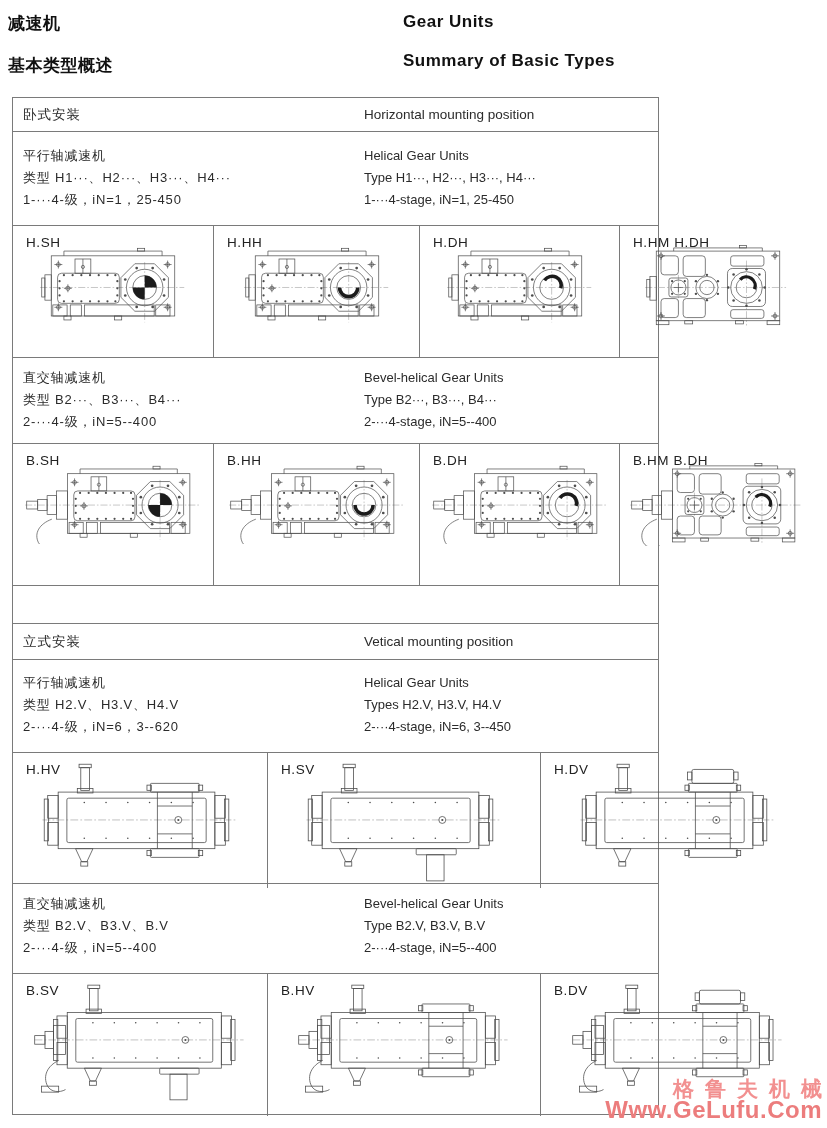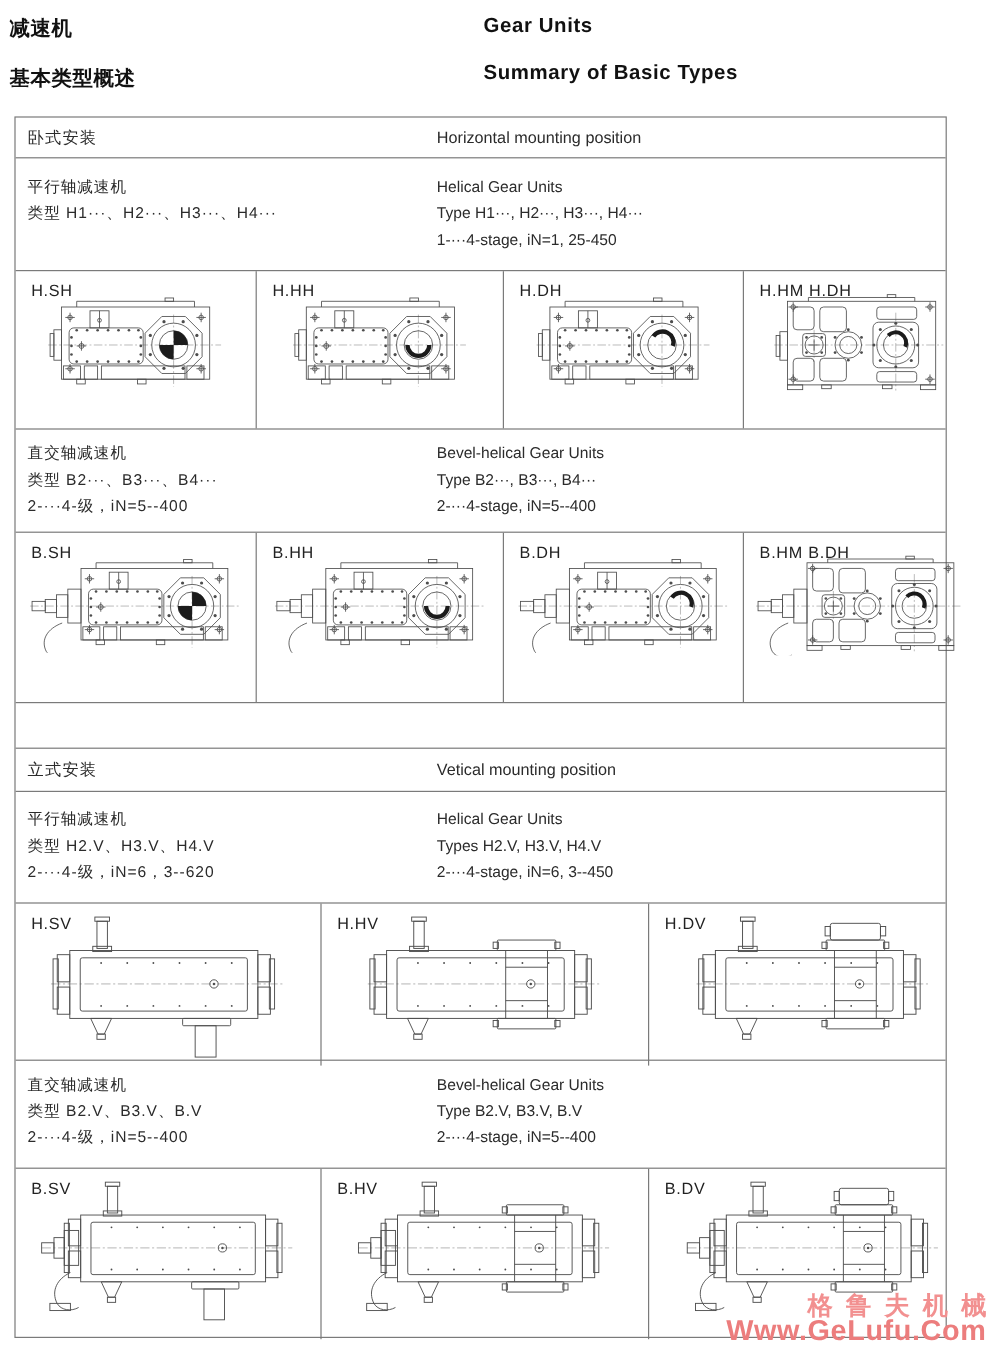--- a/index.html
+++ b/index.html
@@ -3,21 +3,21 @@
 <meta charset="utf-8">
 <style>
   html,body{margin:0;padding:0;background:#ffffff;}
   body{width:827px;height:1128px;position:relative;overflow:hidden;
        font-family:"Liberation Sans","DejaVu Sans",sans-serif;color:#2b2b2b;}
   .hdr-block{position:absolute;top:12px;}
   .hdr-zh{left:8px;}
   .hdr-en{left:403px;}
   .hdr-line1,.hdr-line2{font-size:17px;font-weight:bold;color:#111;letter-spacing:0.5px;}
   .hdr-line1{margin-bottom:19px;}
-  .tbl{position:absolute;left:12px;top:97px;width:777px;height:1018px;
+  .tbl{position:absolute;left:12px;top:97px;width:647px;height:1018px;
        border:1px solid #7a7a7a;box-sizing:border-box;}
   .row{position:relative;border-bottom:1px solid #7a7a7a;box-sizing:border-box;width:100%;}
   .row:last-child{border-bottom:none;}
   .banner{display:flex;align-items:center;}
   .banner .zh{position:absolute;left:10px;font-size:13.5px;letter-spacing:1px;}
   .banner .en{position:absolute;left:351px;font-size:13.5px;}
   .desc .zh-block{position:absolute;left:10px;}
   .desc .en-block{position:absolute;left:351px;}
   .desc div{font-size:13px;line-height:22px;white-space:nowrap;}
   .zh-block div{letter-spacing:0.8px;}
@@ -51,20 +51,21 @@
 
   <div class="row banner" style="height:34px">
     <span class="zh">卧式安装</span>
     <span class="en">Horizontal mounting position</span>
   </div>
 
   <div class="row desc" style="height:94px">
     <div class="zh-block" style="top:13px">
       <div>平行轴减速机</div>
       <div>类型 H1···、H2···、H3···、H4···</div>
+      <div>1-···4-级，iN=1，25-450</div>
     </div>
     <div class="en-block" style="top:13px">
       <div>Helical Gear Units</div>
       <div>Type H1···, H2···, H3···, H4···</div>
       <div>1-···4-stage, iN=1, 25-450</div>
     </div>
   </div>
 
   <div class="row imgs cols4 front-row" style="height:132px">
     <div class="imgcell">
@@ -670,57 +671,20 @@
     </div>
     <div class="en-block" style="top:12px">
       <div>Helical Gear Units</div>
       <div>Types H2.V, H3.V, H4.V</div>
       <div>2-···4-stage, iN=6, 3--450</div>
     </div>
   </div>
 
   <div class="row imgs cols3 side-row" style="height:131px">
     <div class="imgcell">
-      <span class="lbl">H.SV</span>
-      <span>
-          <svg viewBox="18 2 232 148" width="202">
-            <line x1="22" y1="72" x2="246" y2="72" stroke="#999" stroke-width="0.7" stroke-dasharray="9 2.5 2 2.5"></line>
-            <rect x="40" y="40" width="180" height="65" fill="none" stroke="#4d4d4d" stroke-width="0.9"></rect>
-            <rect x="50" y="47" width="160" height="51" rx="2" fill="none" stroke="#4d4d4d" stroke-width="0.9"></rect>
-            <circle cx="70" cy="52" r="0.9" fill="#4d4d4d"></circle>
-            <circle cx="70" cy="93" r="0.9" fill="#4d4d4d"></circle>
-            <circle cx="95" cy="52" r="0.9" fill="#4d4d4d"></circle>
-            <circle cx="95" cy="93" r="0.9" fill="#4d4d4d"></circle>
-            <circle cx="120" cy="52" r="0.9" fill="#4d4d4d"></circle>
-            <circle cx="120" cy="93" r="0.9" fill="#4d4d4d"></circle>
-            <circle cx="145" cy="52" r="0.9" fill="#4d4d4d"></circle>
-            <circle cx="145" cy="93" r="0.9" fill="#4d4d4d"></circle>
-            <circle cx="170" cy="52" r="0.9" fill="#4d4d4d"></circle>
-            <circle cx="170" cy="93" r="0.9" fill="#4d4d4d"></circle>
-            <circle cx="195" cy="52" r="0.9" fill="#4d4d4d"></circle>
-            <circle cx="195" cy="93" r="0.9" fill="#4d4d4d"></circle>
-            <rect x="28" y="44" width="12" height="26" fill="none" stroke="#4d4d4d" stroke-width="0.9"></rect>
-            <rect x="28" y="75" width="12" height="26" fill="none" stroke="#4d4d4d" stroke-width="0.9"></rect>
-            <rect x="24" y="48" width="5" height="48" fill="none" stroke="#4d4d4d" stroke-width="0.9"></rect>
-            <rect x="220" y="44" width="12" height="26" fill="none" stroke="#4d4d4d" stroke-width="0.9"></rect>
-            <rect x="220" y="75" width="12" height="26" fill="none" stroke="#4d4d4d" stroke-width="0.9"></rect>
-            <rect x="231" y="48" width="5" height="48" fill="none" stroke="#4d4d4d" stroke-width="0.9"></rect>
-            <rect x="66" y="12" width="10" height="26" fill="none" stroke="#4d4d4d" stroke-width="0.9"></rect>
-            <rect x="64" y="8" width="14" height="4" fill="none" stroke="#4d4d4d" stroke-width="0.9"></rect>
-            <rect x="62" y="36" width="18" height="5" fill="none" stroke="#4d4d4d" stroke-width="0.9"></rect>
-            <path d="M60,105 L80,105 L73,120 L67,120 Z" fill="none" stroke="#4d4d4d" stroke-width="0.9"></path>
-            <rect x="66" y="120" width="8" height="5" fill="none" stroke="#4d4d4d" stroke-width="0.9"></rect>
-            <circle cx="178" cy="72" r="4" fill="none" stroke="#4d4d4d" stroke-width="0.9"></circle>
-            <circle cx="178" cy="72" r="1.2" fill="#4d4d4d"></circle>
-            <rect x="148" y="105" width="46" height="7" rx="1" fill="none" stroke="#4d4d4d" stroke-width="0.9"></rect>
-            <rect x="160" y="112" width="20" height="30" fill="none" stroke="#4d4d4d" stroke-width="0.9"></rect>
-          </svg>
-        </span>
-    </div>
-    <div class="imgcell">
       <span class="lbl">H.HV</span>
       <span>
           <svg viewBox="18 2 232 148" width="202">
             <line x1="22" y1="72" x2="246" y2="72" stroke="#999" stroke-width="0.7" stroke-dasharray="9 2.5 2 2.5"></line>
             <rect x="40" y="40" width="180" height="65" fill="none" stroke="#4d4d4d" stroke-width="0.9"></rect>
             <rect x="50" y="47" width="160" height="51" rx="2" fill="none" stroke="#4d4d4d" stroke-width="0.9"></rect>
             <circle cx="70" cy="52" r="0.9" fill="#4d4d4d"></circle>
             <circle cx="70" cy="93" r="0.9" fill="#4d4d4d"></circle>
             <circle cx="95" cy="52" r="0.9" fill="#4d4d4d"></circle>
             <circle cx="95" cy="93" r="0.9" fill="#4d4d4d"></circle>
@@ -748,20 +712,57 @@
             <line x1="154" y1="40" x2="154" y2="105" stroke="#4d4d4d" stroke-width="0.9"></line>
             <line x1="194" y1="40" x2="194" y2="105" stroke="#4d4d4d" stroke-width="0.9"></line>
             <line x1="154" y1="56" x2="194" y2="56" stroke="#4d4d4d" stroke-width="0.9"></line>
             <line x1="154" y1="88" x2="194" y2="88" stroke="#4d4d4d" stroke-width="0.9"></line>
             <rect x="146" y="30" width="56" height="10" rx="1" fill="none" stroke="#4d4d4d" stroke-width="0.9"></rect>
             <rect x="142" y="32" width="5" height="6" fill="none" stroke="#4d4d4d" stroke-width="0.9"></rect>
             <rect x="201" y="32" width="5" height="6" fill="none" stroke="#4d4d4d" stroke-width="0.9"></rect>
             <rect x="146" y="105" width="56" height="10" rx="1" fill="none" stroke="#4d4d4d" stroke-width="0.9"></rect>
             <rect x="142" y="107" width="5" height="6" fill="none" stroke="#4d4d4d" stroke-width="0.9"></rect>
             <rect x="201" y="107" width="5" height="6" fill="none" stroke="#4d4d4d" stroke-width="0.9"></rect>
+          </svg>
+        </span>
+    </div>
+    <div class="imgcell">
+      <span class="lbl">H.SV</span>
+      <span>
+          <svg viewBox="18 2 232 148" width="202">
+            <line x1="22" y1="72" x2="246" y2="72" stroke="#999" stroke-width="0.7" stroke-dasharray="9 2.5 2 2.5"></line>
+            <rect x="40" y="40" width="180" height="65" fill="none" stroke="#4d4d4d" stroke-width="0.9"></rect>
+            <rect x="50" y="47" width="160" height="51" rx="2" fill="none" stroke="#4d4d4d" stroke-width="0.9"></rect>
+            <circle cx="70" cy="52" r="0.9" fill="#4d4d4d"></circle>
+            <circle cx="70" cy="93" r="0.9" fill="#4d4d4d"></circle>
+            <circle cx="95" cy="52" r="0.9" fill="#4d4d4d"></circle>
+            <circle cx="95" cy="93" r="0.9" fill="#4d4d4d"></circle>
+            <circle cx="120" cy="52" r="0.9" fill="#4d4d4d"></circle>
+            <circle cx="120" cy="93" r="0.9" fill="#4d4d4d"></circle>
+            <circle cx="145" cy="52" r="0.9" fill="#4d4d4d"></circle>
+            <circle cx="145" cy="93" r="0.9" fill="#4d4d4d"></circle>
+            <circle cx="170" cy="52" r="0.9" fill="#4d4d4d"></circle>
+            <circle cx="170" cy="93" r="0.9" fill="#4d4d4d"></circle>
+            <circle cx="195" cy="52" r="0.9" fill="#4d4d4d"></circle>
+            <circle cx="195" cy="93" r="0.9" fill="#4d4d4d"></circle>
+            <rect x="28" y="44" width="12" height="26" fill="none" stroke="#4d4d4d" stroke-width="0.9"></rect>
+            <rect x="28" y="75" width="12" height="26" fill="none" stroke="#4d4d4d" stroke-width="0.9"></rect>
+            <rect x="24" y="48" width="5" height="48" fill="none" stroke="#4d4d4d" stroke-width="0.9"></rect>
+            <rect x="220" y="44" width="12" height="26" fill="none" stroke="#4d4d4d" stroke-width="0.9"></rect>
+            <rect x="220" y="75" width="12" height="26" fill="none" stroke="#4d4d4d" stroke-width="0.9"></rect>
+            <rect x="231" y="48" width="5" height="48" fill="none" stroke="#4d4d4d" stroke-width="0.9"></rect>
+            <rect x="66" y="12" width="10" height="26" fill="none" stroke="#4d4d4d" stroke-width="0.9"></rect>
+            <rect x="64" y="8" width="14" height="4" fill="none" stroke="#4d4d4d" stroke-width="0.9"></rect>
+            <rect x="62" y="36" width="18" height="5" fill="none" stroke="#4d4d4d" stroke-width="0.9"></rect>
+            <path d="M60,105 L80,105 L73,120 L67,120 Z" fill="none" stroke="#4d4d4d" stroke-width="0.9"></path>
+            <rect x="66" y="120" width="8" height="5" fill="none" stroke="#4d4d4d" stroke-width="0.9"></rect>
+            <circle cx="178" cy="72" r="4" fill="none" stroke="#4d4d4d" stroke-width="0.9"></circle>
+            <circle cx="178" cy="72" r="1.2" fill="#4d4d4d"></circle>
+            <rect x="148" y="105" width="46" height="7" rx="1" fill="none" stroke="#4d4d4d" stroke-width="0.9"></rect>
+            <rect x="160" y="112" width="20" height="30" fill="none" stroke="#4d4d4d" stroke-width="0.9"></rect>
           </svg>
         </span>
     </div>
     <div class="imgcell">
       <span class="lbl">H.DV</span>
       <span>
           <svg viewBox="18 2 232 148" width="202">
             <line x1="22" y1="72" x2="246" y2="72" stroke="#999" stroke-width="0.7" stroke-dasharray="9 2.5 2 2.5"></line>
             <rect x="40" y="40" width="180" height="65" fill="none" stroke="#4d4d4d" stroke-width="0.9"></rect>
             <rect x="50" y="47" width="160" height="51" rx="2" fill="none" stroke="#4d4d4d" stroke-width="0.9"></rect>

